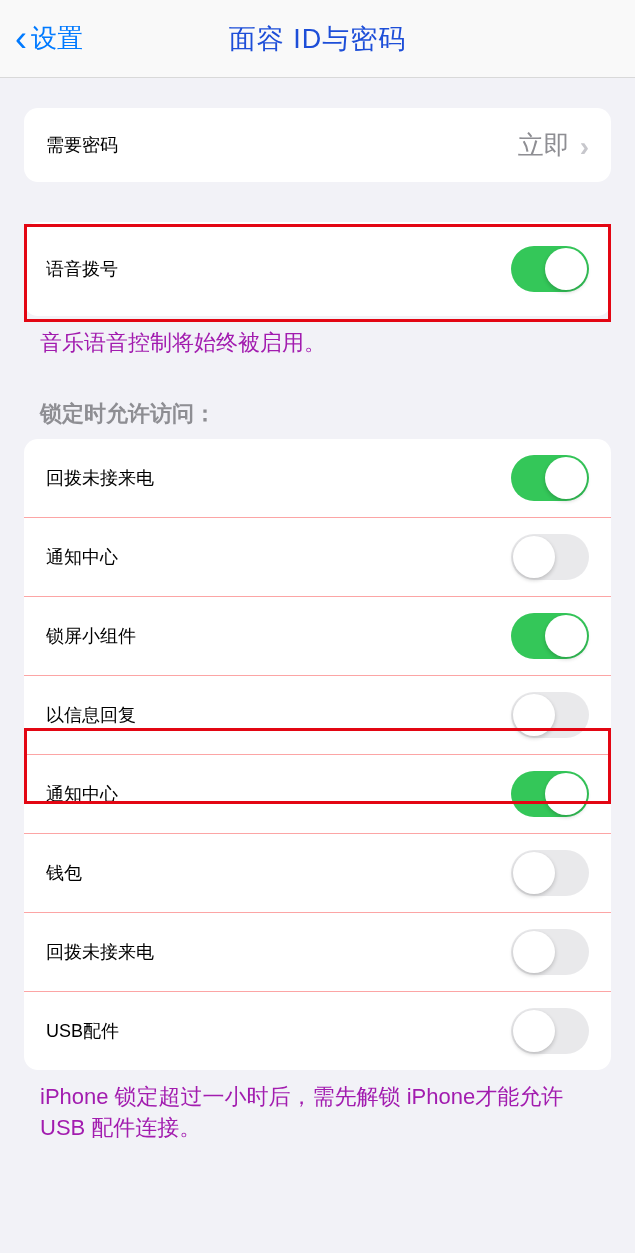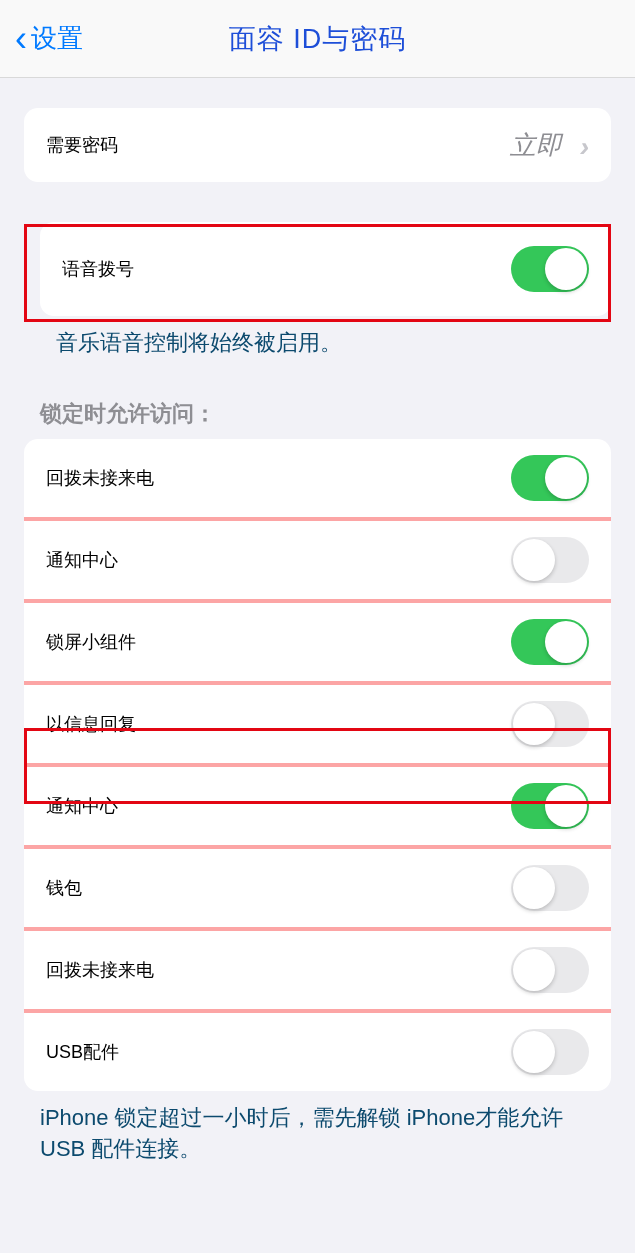--- a/index.html
+++ b/index.html
@@ -68,36 +68,35 @@
     
     .row {
       display: flex;
       align-items: center;
       justify-content: space-between;
       padding: 16px 22px;
       min-height: 74px;
     }
     
     .row + .row {
-      border-top: 4px solid #fca5a5;
+      border-top: 1px solid #fca5a5;
     }
     
     .row-label {
       font-size: 18px;
       color: #000;
       font-weight: 400;
     }
     
     .row-value {
       font-size: 26px;
       color: #8e8e93;
       display: flex;
       align-items: flex-end;
-      gap: 18px;
-      font-style: italic;
+      gap: 10px;
     }
     
     .chevron-right {
       color: #c7c7cc;
       font-size: 28px;
       font-weight: 600;
     }
     
     .toggle {
       width: 78px;
@@ -128,21 +127,21 @@
     .toggle-on .toggle-knob {
       right: 2px;
     }
     
     .toggle-off .toggle-knob {
       left: 2px;
     }
     
     .footer-text {
       font-size: 22px;
-      color: #0c4a6e;
+      color: #a21caf;
       padding: 12px 40px 0;
       line-height: 1.4;
     }
     
     .section-header {
       font-size: 22px;
       color: #8e8e93;
       padding: 0 40px 10px;
       font-weight: bold;
     }
@@ -163,21 +162,20 @@
     
     .highlight-2 {
       top: 728px;
       left: 24px;
       width: 587px;
       height: 76px;
     }
     
     .section-voice {
       margin-top: 40px;
-      padding-left: 16px;
     }
     
     .section-lock {
       margin-top: 40px;
     }
   </style>
 </head>
 <body>
 
 <div class="header">

